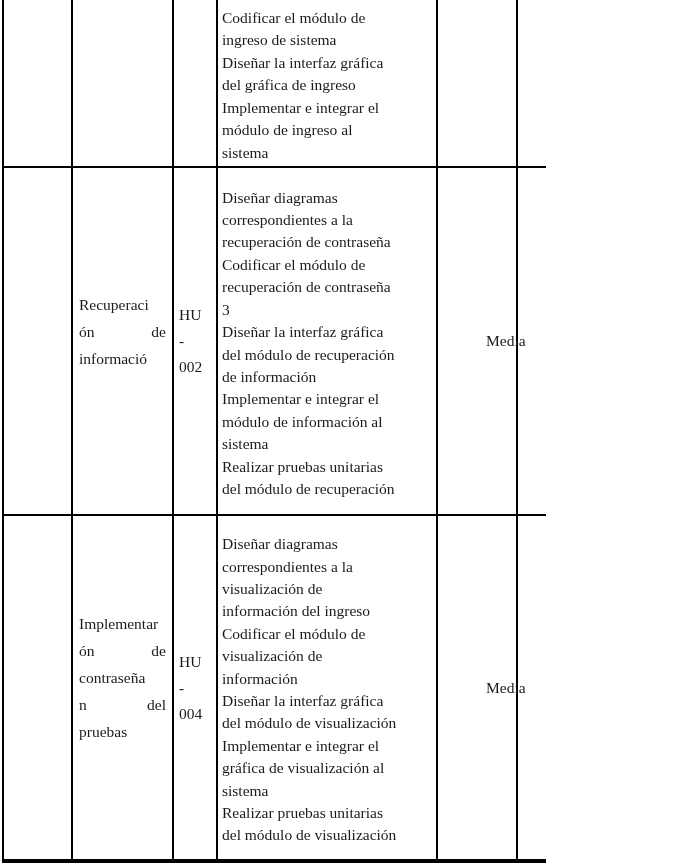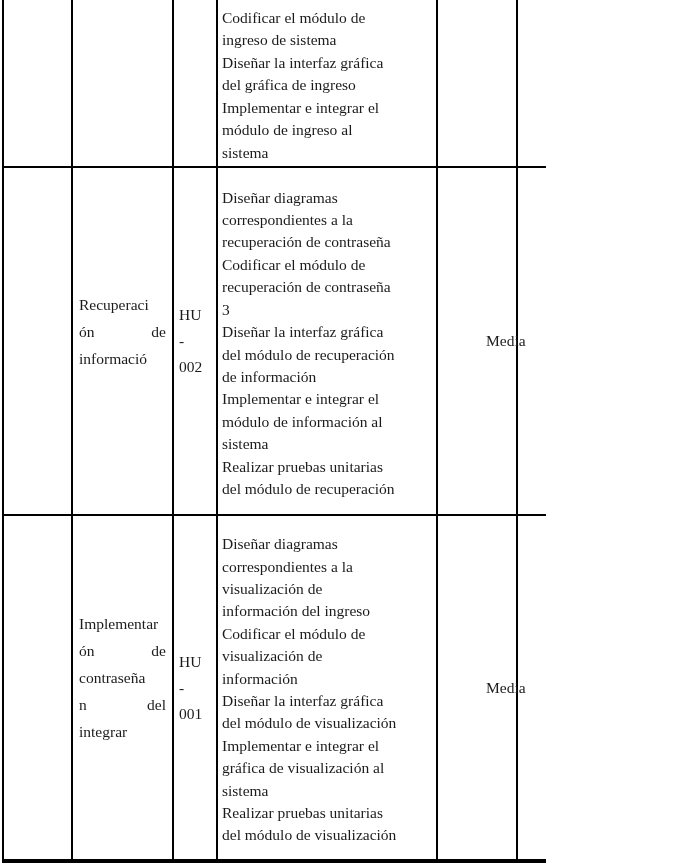--- a/index.html
+++ b/index.html
@@ -141,28 +141,28 @@
     </tr>
 
     <tr class="r3">
       <td class="c-empty"></td>
       <td class="c-name">
         <div class="name-pad">
               <div class="tline">Implementar</div>
               <div class="tline">ón de</div>
               <div class="tline">contraseña</div>
               <div class="tline">n del</div>
-              <div class="tline">integrar</div>
+              <div class="tline">pruebas</div>
             </div>
       </td>
       <td class="c-id">
         <div class="id-pad">
               <div class="tline">HU</div>
               <div class="tline">-</div>
-              <div class="tline">001</div>
+              <div class="tline">004</div>
             </div>
       </td>
       <td class="c-tasks">
         <div class="tasks-pad">
               <div class="tline">Diseñar diagramas</div>
               <div class="tline">correspondientes a la</div>
               <div class="tline">visualización de</div>
               <div class="tline">información del ingreso</div>
               <div class="tline">Codificar el módulo de</div>
               <div class="tline">visualización de</div>

